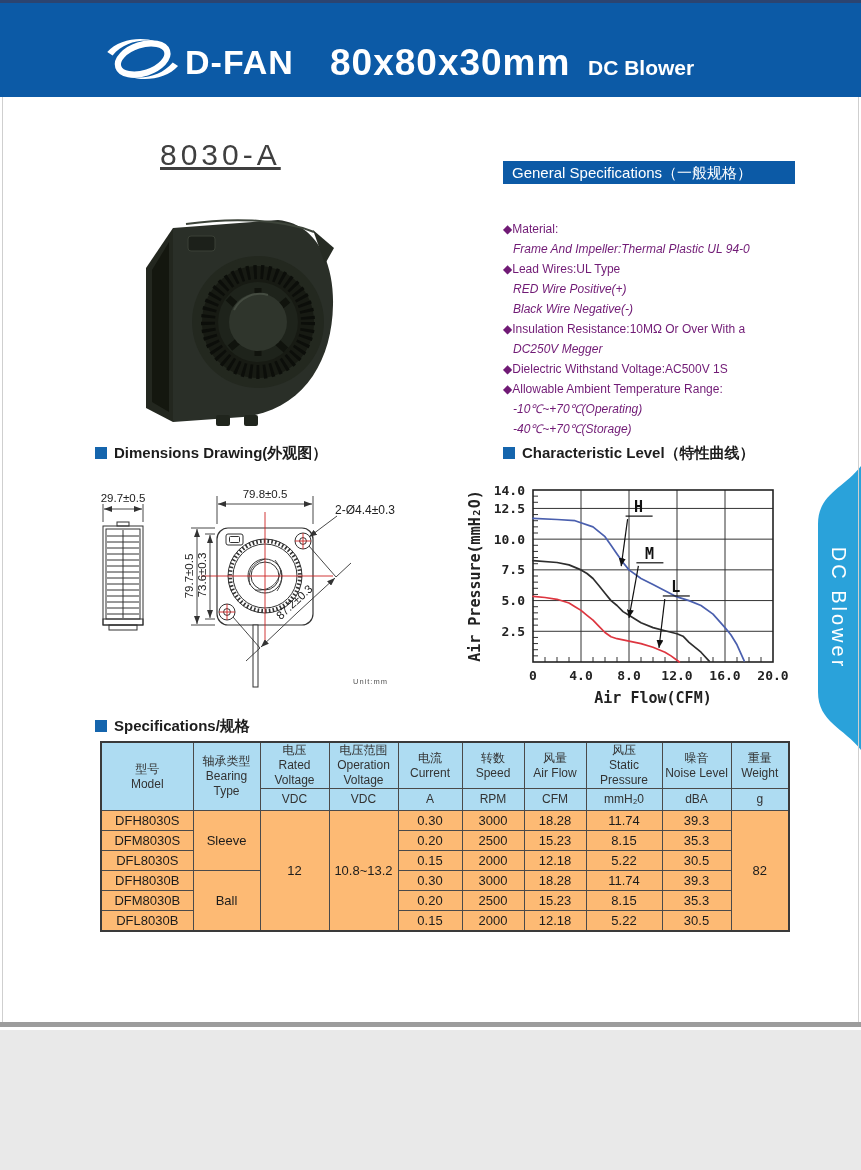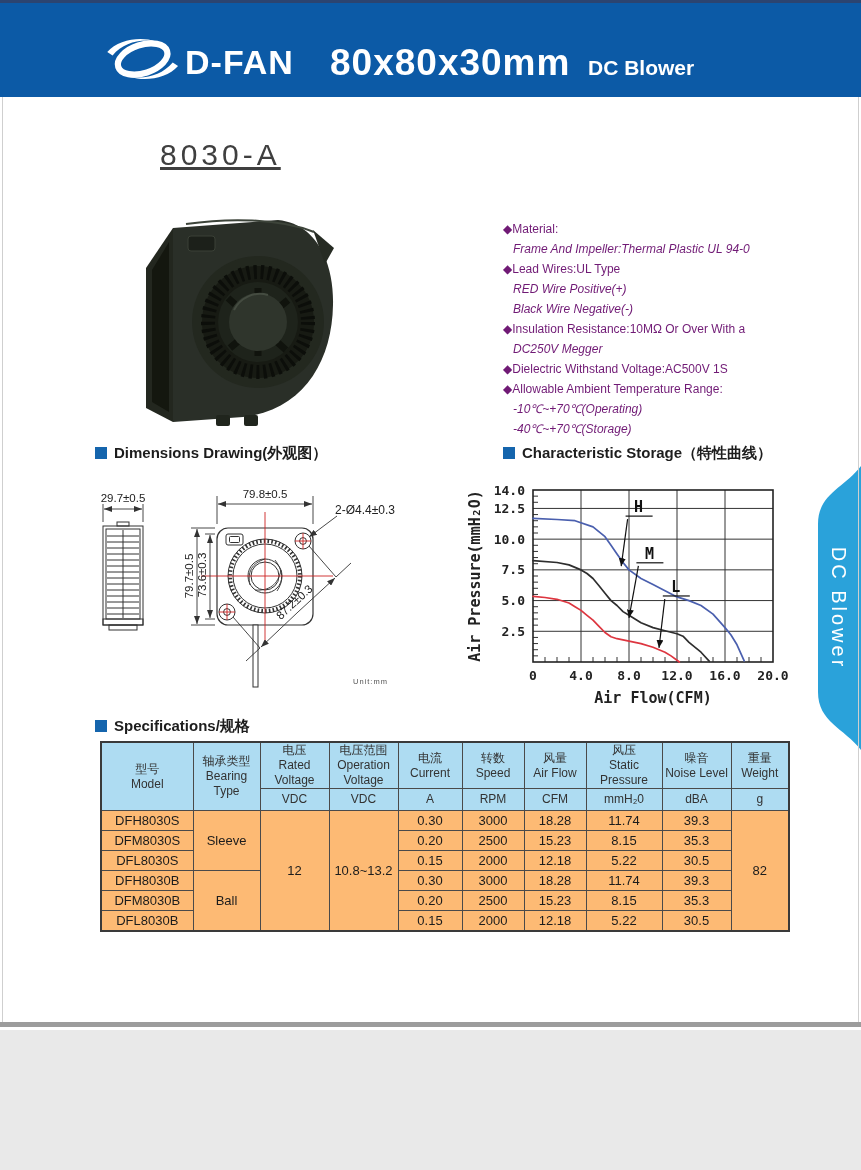--- a/index.html
+++ b/index.html
@@ -84,39 +84,40 @@
     <circle cx="130" cy="112" r="40" fill="#1e231b"></circle>
     <path d="M100,88 L158,140 M160,90 L102,138 M130,78 L130,146" stroke="#10130d" stroke-width="7"></path>
     <circle cx="130" cy="112" r="29" fill="#2f352c"></circle>
     <path d="M106,100 A29,29 0 0 1 140,85" fill="none" stroke="#454c41" stroke-width="2"></path>
     <rect x="60" y="26" width="27" height="15" rx="3" fill="#1c201a" stroke="#3a4036"></rect>
     <rect x="88" y="205" width="14" height="11" rx="2" fill="#20251d"></rect>
     <rect x="116" y="205" width="14" height="11" rx="2" fill="#20251d"></rect>
     <path d="M58,14 C100,8 150,8 186,22" fill="none" stroke="#3d443a" stroke-width="2"></path>
   </svg>
 
+  <div class="gs-bar">General Specifications（一般规格）</div>
   <div class="gs-list">
     <div>◆Material:</div>
     <div class="cont">Frame And Impeller:Thermal Plastic UL 94-0</div>
     <div>◆Lead Wires:UL Type</div>
     <div class="cont">RED Wire Positive(+)</div>
     <div class="cont">Black Wire Negative(-)</div>
     <div>◆Insulation Resistance:10MΩ Or Over With a</div>
     <div class="cont">DC250V Megger</div>
     <div>◆Dielectric Withstand Voltage:AC500V 1S</div>
     <div>◆Allowable Ambient Temperature Range:</div>
     <div class="cont">-10℃~+70℃(Operating)</div>
     <div class="cont">-40℃~+70℃(Storage)</div>
   </div>
 
   <div class="sect" style="left:95px;top:444px;">
     <span class="sq"></span><span>Dimensions Drawing(外观图）</span>
   </div>
   <div class="sect" style="left:503px;top:444px;">
-    <span class="sq"></span><span>Characteristic Storage（特性曲线）</span>
+    <span class="sq"></span><span>Characteristic Level（特性曲线）</span>
   </div>
   <div class="sect" style="left:95px;top:717px;">
     <span class="sq"></span><span>Specifications/规格</span>
   </div>
 
   <svg class="dims" viewBox="0 0 380 235">
     <defs>
       <marker id="arr" markerWidth="9" markerHeight="6" refX="8" refY="3" orient="auto" markerUnits="userSpaceOnUse">
         <path d="M0,0 L8,3 L0,6 Z" fill="#333"></path>
       </marker>

